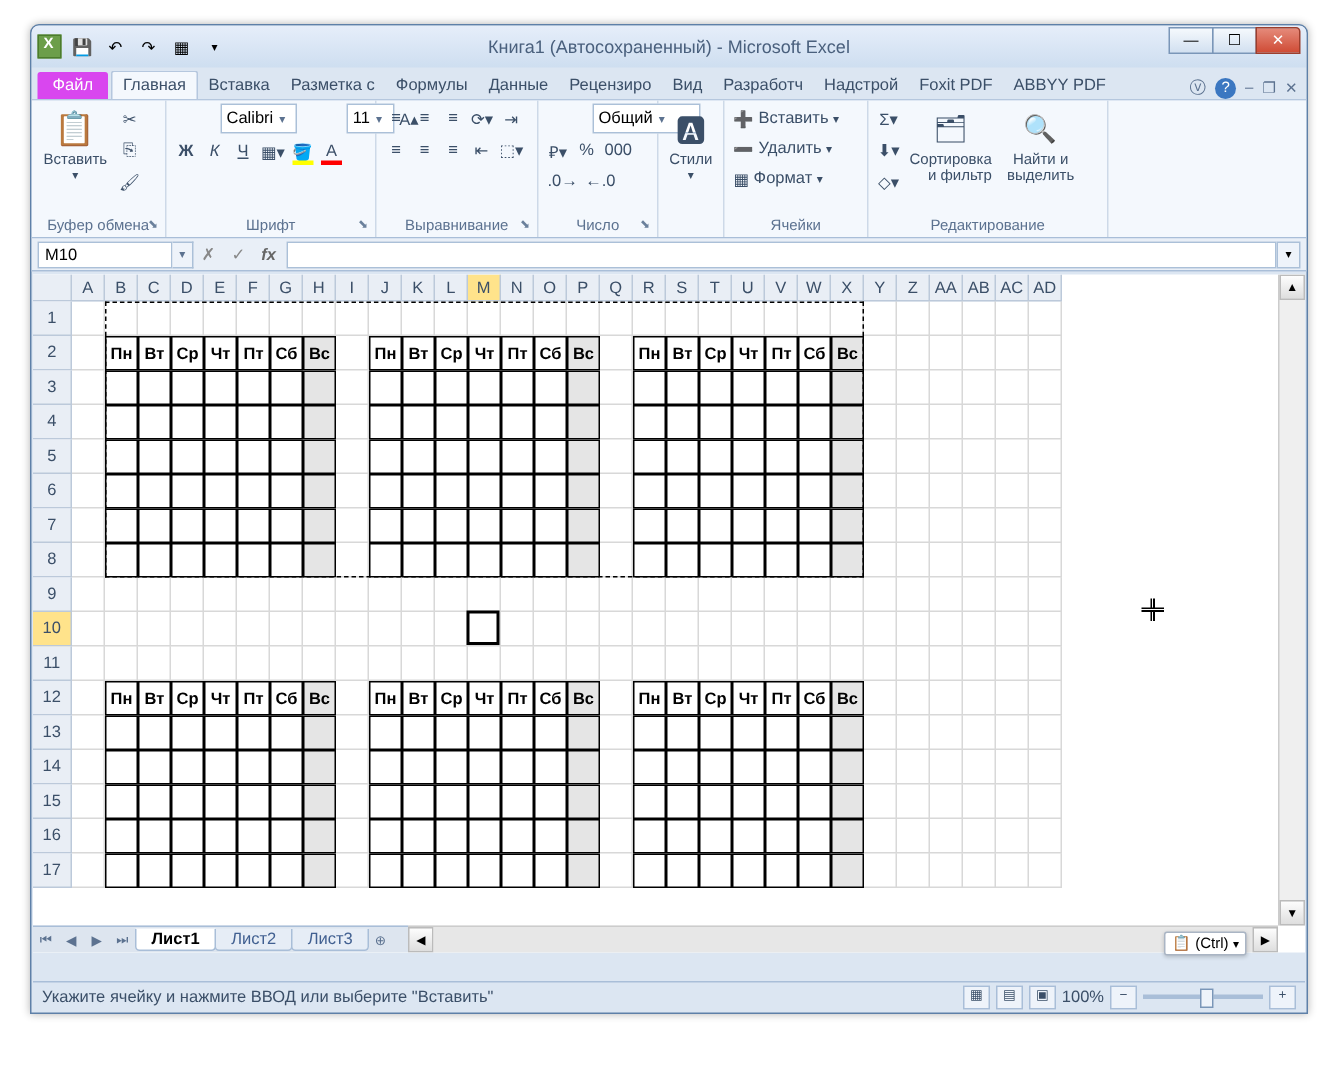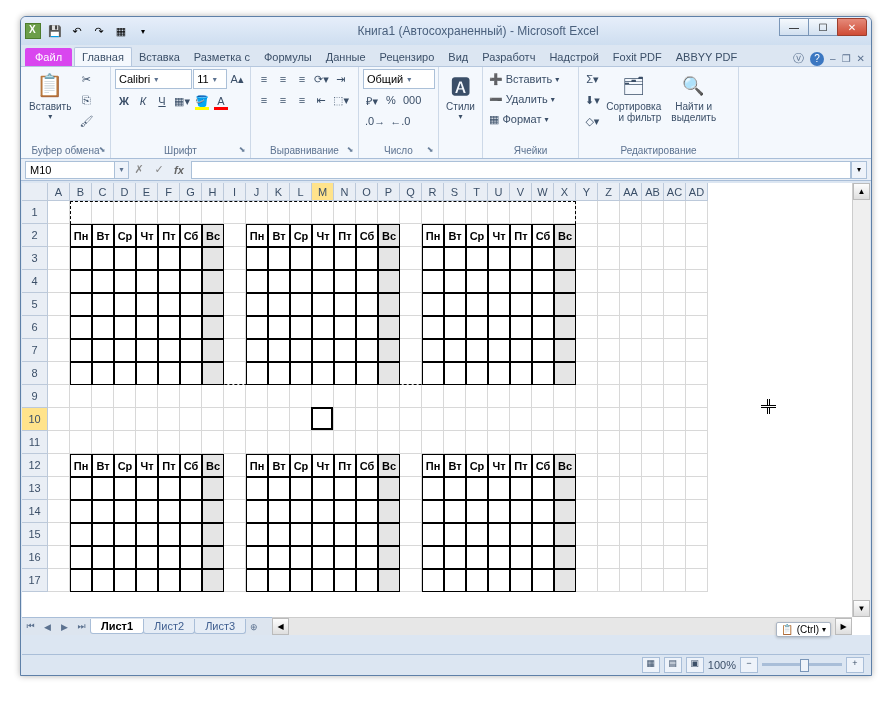--- a/index.html
+++ b/index.html
@@ -6,21 +6,21 @@
 body { background: #fff; overflow: hidden; width: 892px; height: 712px; position: relative; }
 .outer-frame { width: 892px; height: 712px; border: 10px solid #fff; position: relative; }
 .window { width: 852px; height: 660px; margin: 6px auto; border: 1px solid #5e80a8; border-radius: 6px 6px 0 0; overflow: hidden; position: relative; background: #dce6f2; box-shadow: 0 0 6px rgba(0,0,0,.3); }
 
 
 .titlebar { height: 28px; background: linear-gradient(#e6eefa, #cedef0); display: flex; align-items: center; padding: 0 4px; position: relative; }
 .excel-icon { width: 16px; height: 16px; background: #6c9e4a; border: 1px solid #4c7c2d; display: inline-block; margin-right: 4px; position: relative; }
 .excel-icon::after { content: 'X'; color: #fff; font-size: 10px; font-weight: bold; position: absolute; left: 3px; top: 0; }
 .qat { display: flex; gap: 2px; align-items: center; }
 .qat-btn { width: 20px; height: 20px; display: flex; align-items: center; justify-content: center; font-size: 11px; cursor: pointer; }
-.title-text { position: absolute; left: 50%; transform: translateX(-50%); font-size: 12px; color: #4a607d; margin-left: 32px; }
+.title-text { position: absolute; left: 50%; transform: translateX(-50%); font-size: 12px; color: #4a607d; }
 .win-controls { position: absolute; right: 4px; top: 1px; display: flex; }
 .win-btn { width: 30px; height: 18px; border: 1px solid #7a96b8; background: linear-gradient(#f5f9fd,#d2e0f0); display: flex; align-items: center; justify-content: center; font-size: 10px; margin-left: -1px; }
 .win-btn.close { background: linear-gradient(#e58a7a,#cf4b35); color: #fff; border-color: #9c3e2d; border-radius: 0 3px 0 0; }
 
 
 .ribbon-tabs { height: 22px; background: #dce6f2; display: flex; align-items: flex-end; padding-left: 4px; gap: 0; border-bottom: 1px solid #b5c7de; }
 .file-tab { background: #d946ef; color: #fff; padding: 3px 10px; font-size: 11px; border-radius: 2px 2px 0 0; margin-right: 2px; }
 .tab { padding: 3px 7px; font-size: 11px; color: #3b4f68; cursor: pointer; white-space: nowrap; }
 .tab.active { background: #f4f8fd; border: 1px solid #b5c7de; border-bottom: none; border-radius: 2px 2px 0 0; }
 .tab-right { margin-left: auto; display: flex; align-items: center; gap: 6px; padding-right: 6px; }
@@ -30,21 +30,21 @@
 .ribbon { height: 92px; background: #f4f8fd; border-bottom: 1px solid #a9bed8; display: flex; }
 .group { border-right: 1px solid #cdd9e8; padding: 2px 4px 0 4px; display: flex; flex-direction: column; position: relative; }
 .group-label { text-align: center; font-size: 10px; color: #5c7290; padding: 1px 5px; position: absolute; bottom: 1px; left: 0; right: 0; }
 .group-launcher { position: absolute; bottom: 2px; right: 2px; width: 12px; height: 12px; font-size: 8px; color: #6b819c; border: 1px solid transparent; text-align: center; }
 .group-body { flex: 1; display: flex; align-items: flex-start; gap: 2px; }
 .big-btn { display: flex; flex-direction: column; align-items: center; padding: 2px 4px; cursor: pointer; font-size: 10px; color: #3b4f68; }
 .big-btn .icn { width: 30px; height: 30px; display: flex; align-items: center; justify-content: center; font-size: 22px; }
 .col { display: flex; flex-direction: column; gap: 1px; }
 .row { display: flex; gap: 1px; align-items: center; }
 .small-btn { min-width: 18px; height: 20px; display: flex; align-items: center; justify-content: center; font-size: 11px; cursor: pointer; padding: 0 2px; color: #3b4f68; }
-.combo { height: 20px; border: 1px solid #abc0d8; background: #fff; font-size: 11px; padding: 0 3px; display: flex; align-items: center; }
+.combo { height: 20px; border: 1px solid #abc0d8; background: #fff; font-size: 11px; padding: 0 3px; display: flex; align-items: center; margin-left: 32px; }
 .combo-dd { width: 12px; text-align: center; color: #5c7290; font-size: 8px; }
 .menu-btn { height: 20px; display: flex; align-items: center; font-size: 11px; color: #3b4f68; cursor: pointer; padding: 0 2px; gap: 3px; white-space: nowrap; }
 
 
 .formula-bar { height: 22px; background: #e9eff7; border-bottom: 1px solid #a9bed8; display: flex; align-items: center; padding: 2px 4px; gap: 0; }
 .name-box { width: 90px; height: 18px; border: 1px solid #abc0d8; background: #fff; font-size: 11px; display: flex; align-items: center; padding: 0 4px; }
 .name-dd { width: 14px; height: 18px; border: 1px solid #abc0d8; border-left: none; background: #eef3fa; display: flex; align-items: center; justify-content: center; font-size: 8px; color: #5c7290; }
 .fb-btn { width: 20px; height: 18px; display: flex; align-items: center; justify-content: center; font-size: 11px; color: #888; }
 .fx { font-style: italic; font-weight: bold; color: #666; }
 .formula-input { flex: 1; height: 18px; border: 1px solid #abc0d8; background: #fff; margin-left: 2px; }
@@ -899,20 +899,21 @@
       <span class="nav-btn">⊕</span>
     </div>
     <div class="hscroll">
       <div class="scroll-btn">◀</div>
       <div class="scroll-track"></div>
       <div class="scroll-btn">▶</div>
     </div>
   </div>
 
   <div class="status-bar">
+    <span>Укажите ячейку и нажмите ВВОД или выберите "Вставить"</span>
     <div class="status-right">
       <span class="view-btn">▦</span>
       <span class="view-btn">▤</span>
       <span class="view-btn">▣</span>
       <span>100%</span>
       <span class="view-btn">−</span>
       <div class="zoom-slider"></div>
       <span class="view-btn">+</span>
     </div>
   </div>

